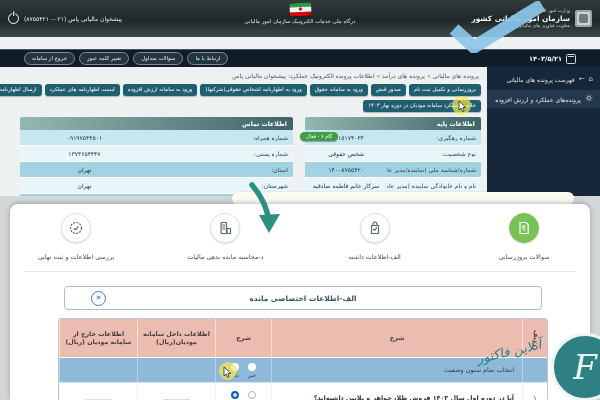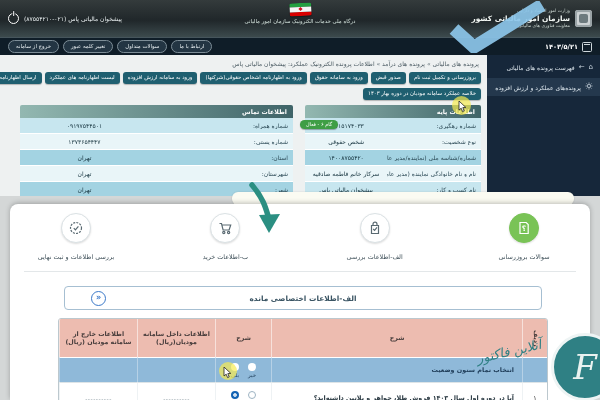--- a/index.html
+++ b/index.html
@@ -19,21 +19,21 @@
   .flag i{display:block;height:33.3%;}
   .flag .f-g{background:#239f40;}
   .flag .f-w{background:#f5f5f5;position:relative;}
   .flag .f-w::after{content:"";position:absolute;left:50%;top:50%;width:3px;height:3px;transform:translate(-50%,-50%) rotate(45deg);background:#cf1020;}
   .flag .f-r{background:#da0000;}
   .portal-caption{margin-top:2px;font-size:5.4px;color:#d3e2dc;white-space:nowrap;}
   .hdr-left{display:flex;align-items:center;gap:5px;color:#eaf0f1;font-size:6px;}
   .power-icon{width:9px;height:9px;border:1.4px solid #fff;border-radius:50%;position:relative;flex:0 0 auto;}
   .power-icon::after{content:"";position:absolute;top:-3px;left:50%;transform:translateX(-50%);width:1.6px;height:5px;background:#fff;border-radius:1px;box-shadow:0 0 0 1px rgba(32,39,42,.9);}
   
-  .toolbar{height:17px;background:#0f1d28;border-top:1px solid #46555c;display:flex;align-items:center;justify-content:space-between;padding:0 8px;}
+  .toolbar{height:17px;background:#0f1d28;border-top:1px solid #46555c;display:flex;align-items:center;justify-content:space-between;padding:0 24px;margin-top:12px;}
   .date-wrap{display:flex;align-items:center;gap:4px;color:#fff;font-size:6.6px;font-weight:bold;}
   .cal-icon{width:8px;height:8px;border:1px solid #cfd8dc;border-radius:1.5px;position:relative;}
   .cal-icon::before{content:"";position:absolute;top:1.2px;left:1px;right:1px;height:1.4px;background:#cfd8dc;}
   .pills{display:flex;gap:4px;}
   .pill{background:#233543;border:1px solid #7d8d97;color:#e8eef1;font-size:5.4px;line-height:1;padding:2.4px 7px;border-radius:8px;white-space:nowrap;}
   
   .content{position:relative;height:142px;display:flex;background:#eef1f1;}
   .sidebar{flex:0 0 113px;background:#16273a;color:#dde7ee;padding-top:5px;}
   .side-item{display:flex;align-items:center;gap:4px;padding:4px 7px;font-size:6px;white-space:nowrap;}
   .side-item .glyph{font-size:7px;line-height:1;color:#cfdbe4;}
@@ -75,21 +75,21 @@
   
   .ft{margin:8px 42px 0 48px;display:grid;grid-template-columns:25px 1fr 56px 78px 78px;
     border:1px solid #bcc8ce;border-radius:3px 3px 0 0;overflow:hidden;}
   .ft-cell{display:flex;align-items:center;justify-content:center;}
   .ft-head{background:#edbcb0;min-height:34px;font-size:6.3px;font-weight:bold;color:#463c3b;
     text-align:center;line-height:1.35;padding:2px 3px;border-left:1px solid rgba(255,255,255,.55);}
   .ft-head.rot span{transform:rotate(90deg);display:block;white-space:nowrap;}
   .ft-blue{background:#8fb9d9;min-height:24px;border-left:1px solid rgba(255,255,255,.35);border-top:1px solid #fff;}
   .ft-white{background:#fff;min-height:30px;border-top:1px solid #dde4e7;border-left:1px solid #eef2f4;}
   .cell-right{justify-content:flex-start;padding-right:8px;}
-  .select-all{font-size:6.4px;font-weight:bold;color:#1e3c58;margin-left:24px;}
+  .select-all{font-size:6.4px;font-weight:normal;color:#1e3c58;margin-left:24px;}
   .question{font-size:6.4px;font-weight:bold;color:#2c3b44;text-align:right;line-height:1.3;padding-left:4px;}
   .rownum{font-size:6.4px;color:#333;}
   .dashes{font-size:6px;color:#8c9ba3;letter-spacing:.5px;}
   .radio-pair{direction:ltr;display:flex;gap:9px;align-items:flex-start;}
   .rp-item{display:flex;flex-direction:column;align-items:center;gap:2px;}
   .radio{width:8px;height:8px;border-radius:50%;box-sizing:border-box;}
   .radio.white{background:#fff;}
   .radio.sel{border:2px solid #1262b3;background:#1262b3;box-shadow:inset 0 0 0 1.5px #fff;}
   .radio.empty{border:1.4px solid #9db3c2;background:#fff;}
   .rp-label{font-size:5.4px;color:#24405a;line-height:1;}
@@ -251,31 +251,31 @@
         <div class="step-label">سوالات بروزرسانی</div>
       </div>
       <div class="step">
         <div class="step-icon">
           <svg width="16" height="16" viewBox="0 0 16 16" fill="none" stroke="#5a6a72" stroke-width="1.2">
               <path d="M4.5,5.5 h7 v8 h-7 z"></path>
               <path d="M6,5.5 V4.2 a2,2 0 0 1 4,0 V5.5"></path>
               <path d="M6.2,9 l1.4,1.4 2.4,-3"></path>
             </svg>
         </div>
-        <div class="step-label">الف-اطلاعات بررسی</div>
+        <div class="step-label">الف-اطلاعات داشته</div>
       </div>
       <div class="step">
         <div class="step-icon">
           <svg width="16" height="16" viewBox="0 0 16 16" fill="none" stroke="#5a6a72" stroke-width="1.2">
-              <path d="M2.5,3.5 h2 l1.6,6.5 h6 l1.6,-5 H5"></path>
-              <circle cx="6.8" cy="12.5" r="1.1"></circle>
-              <circle cx="11.6" cy="12.5" r="1.1"></circle>
-            </svg>
-        </div>
-        <div class="step-label">ب-اطلاعات خرید</div>
+              <rect x="4" y="2.5" width="5.5" height="11" rx="0.8"></rect>
+              <path d="M5.2,5 h3 M5.2,7 h3 M5.2,9 h3"></path>
+              <rect x="10" y="8.5" width="3.5" height="5" rx="0.6"></rect>
+            </svg>
+        </div>
+        <div class="step-label">د-محاسبه مانده بدهی مالیات</div>
       </div>
       <div class="step">
         <div class="step-icon">
           <svg width="16" height="16" viewBox="0 0 16 16" fill="none" stroke="#5a6a72" stroke-width="1.2">
               <circle cx="8" cy="8" r="5.5" stroke-dasharray="2,1.2"></circle>
               <path d="M5.8,8.2 l1.6,1.7 3,-3.6"></path>
             </svg>
         </div>
         <div class="step-label">بررسی اطلاعات و ثبت نهایی</div>
       </div>

